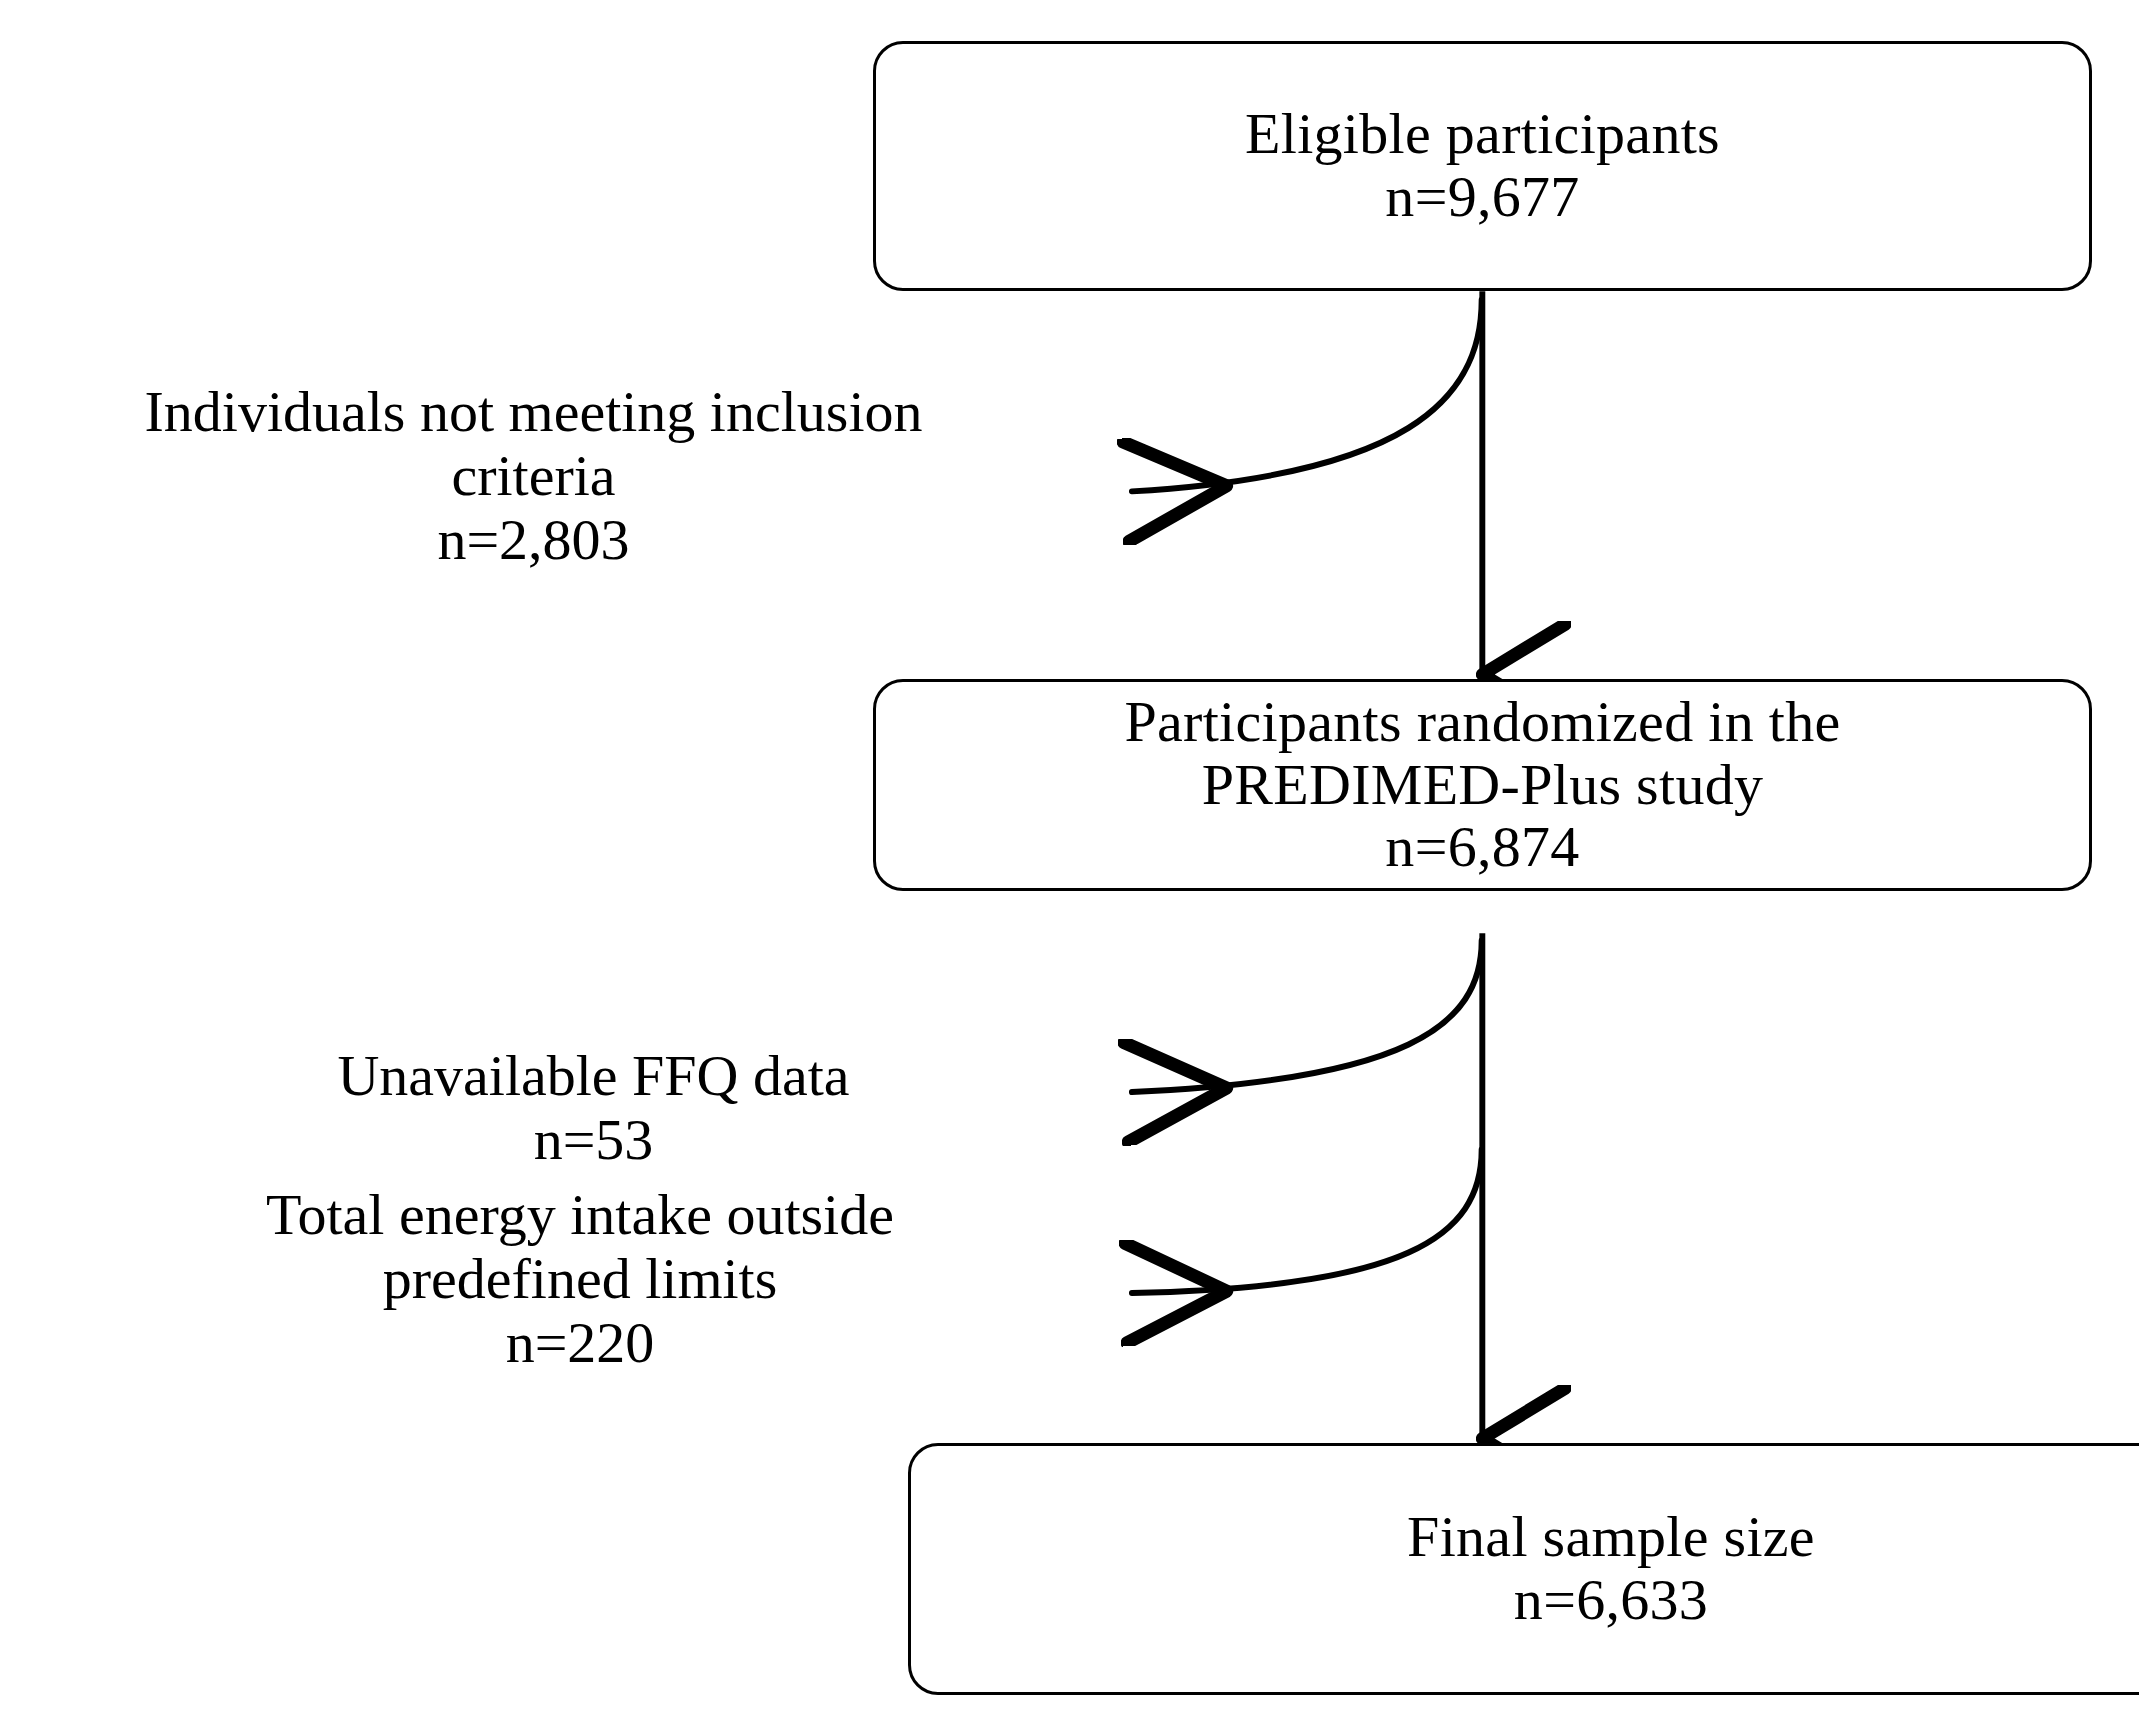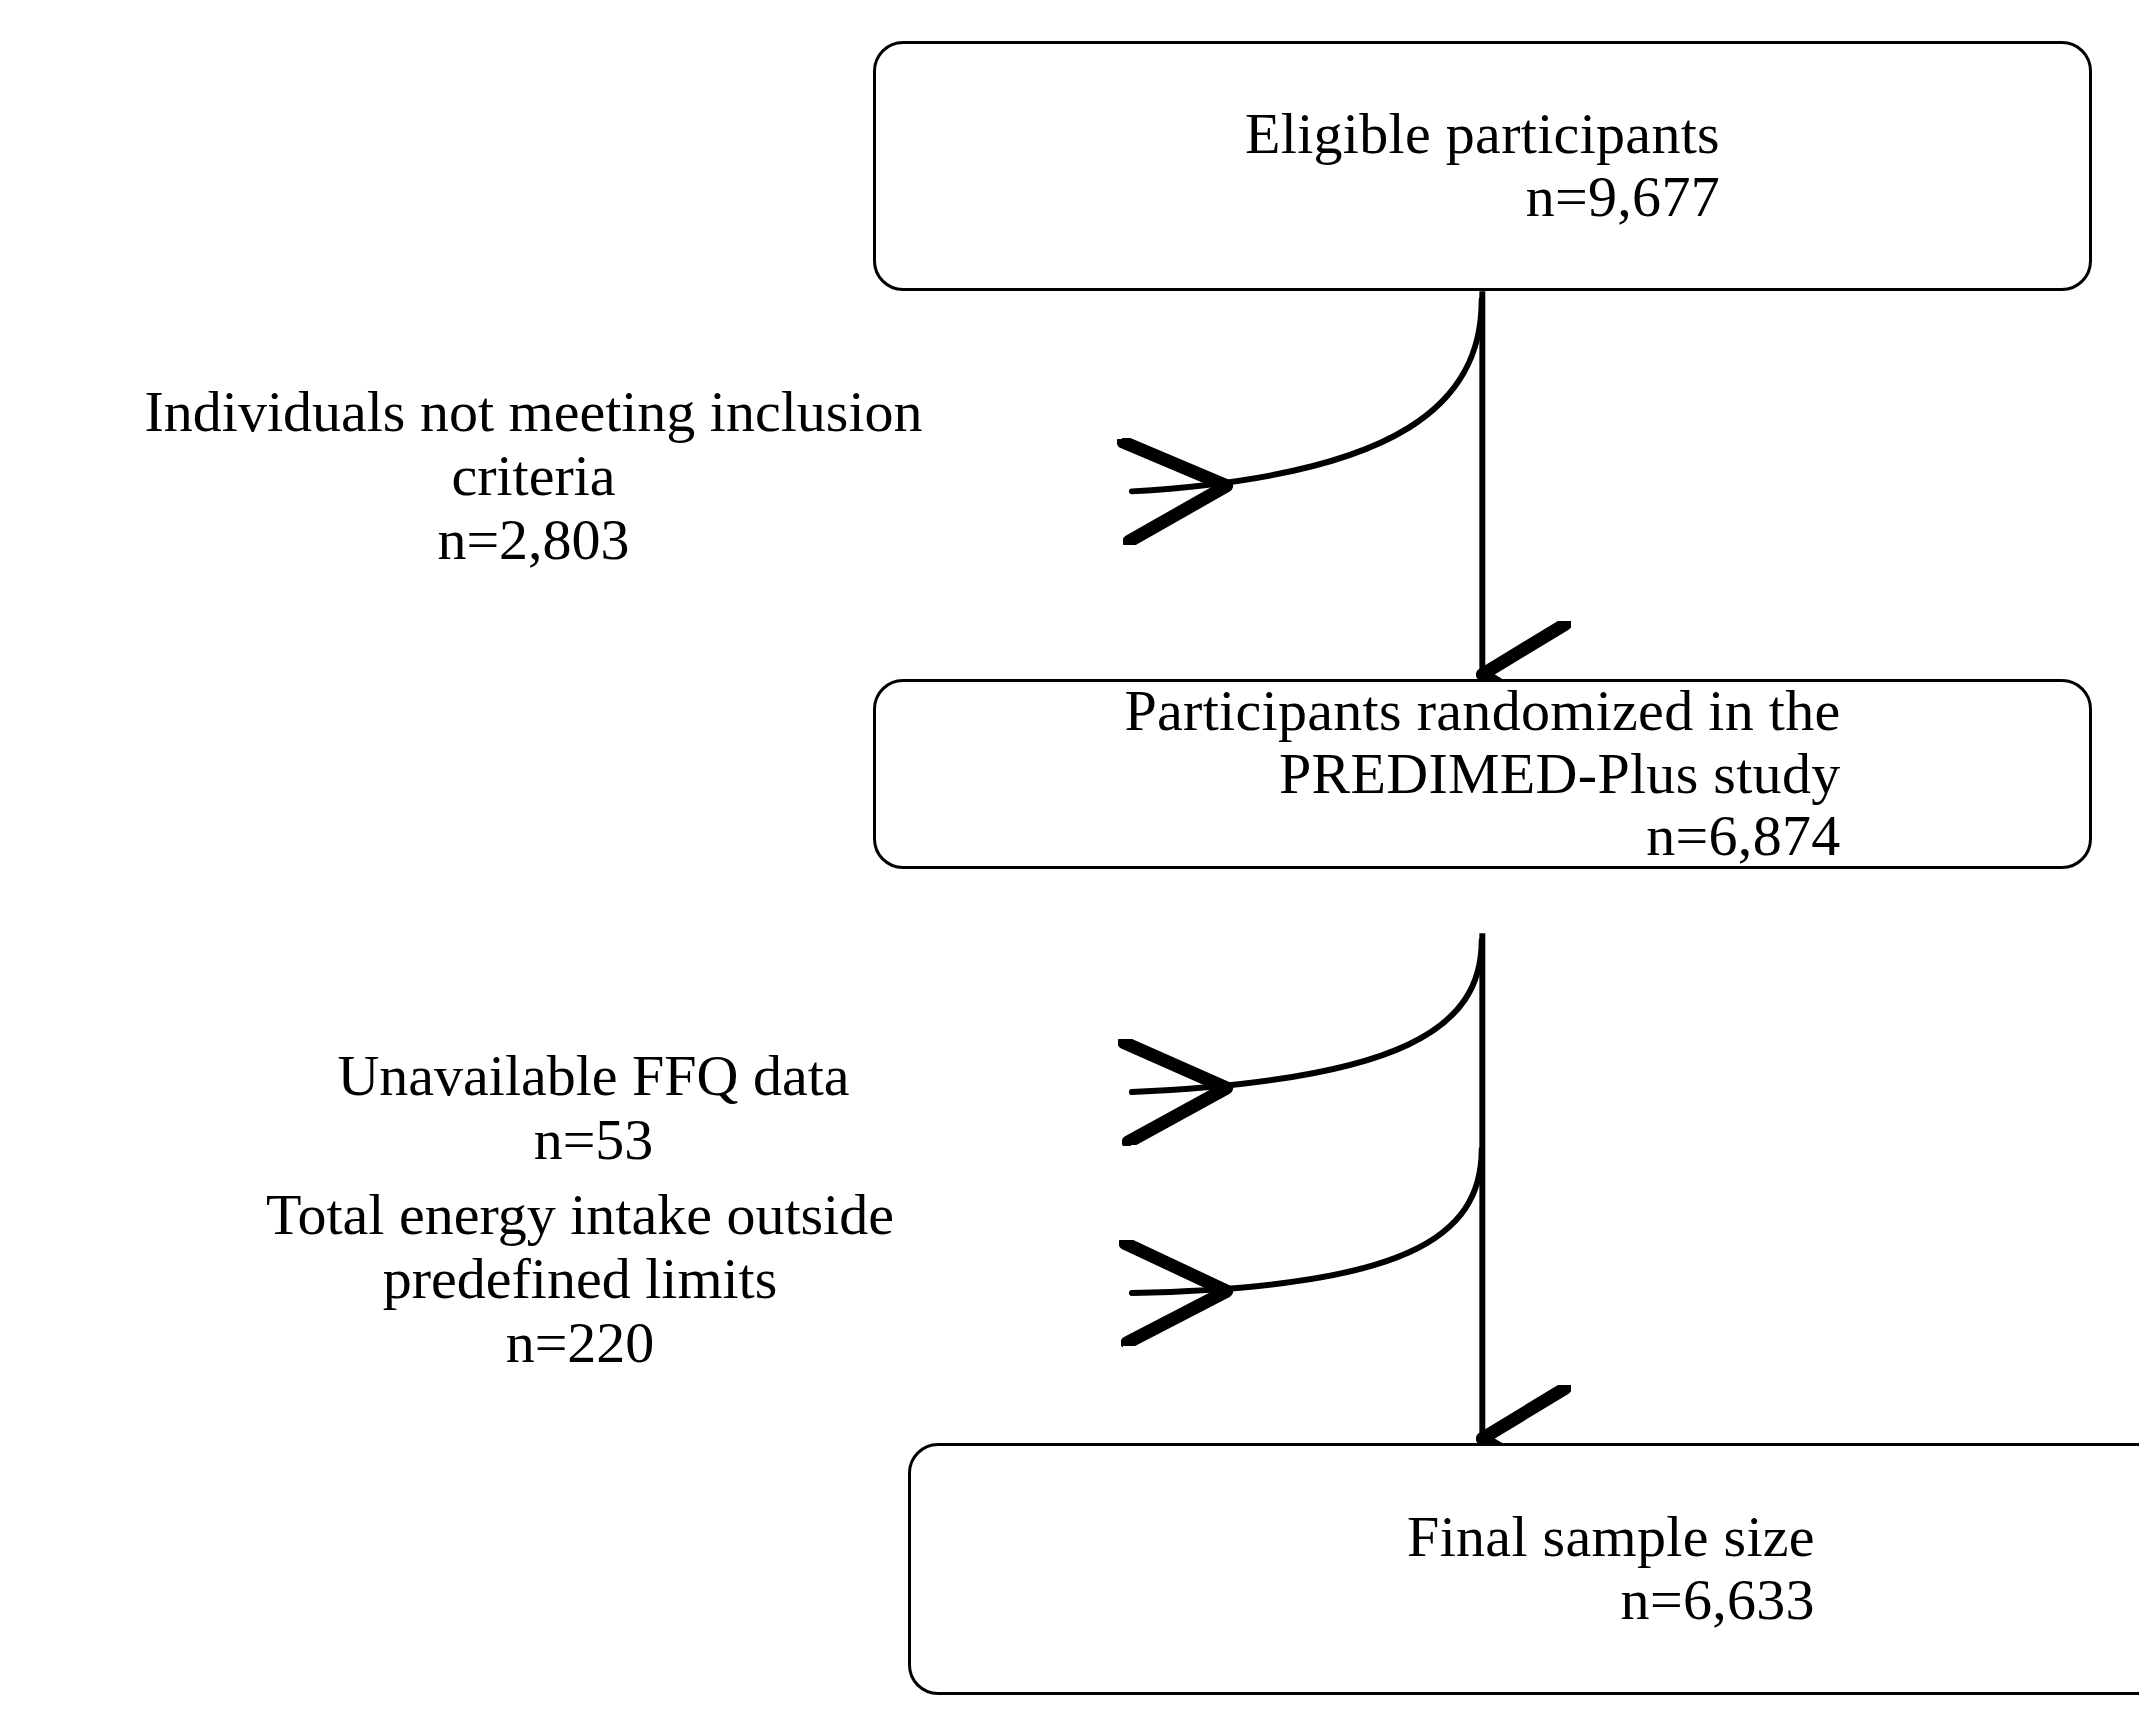--- a/index.html
+++ b/index.html
@@ -20,32 +20,32 @@
   
   .node-box {
     position: absolute;
     box-sizing: border-box;
     background: #ffffff;
     border: 3.3px solid #000000;
     border-radius: 30px;
     display: flex;
     align-items: center;
     justify-content: center;
-    text-align: right;
+    text-align: center;
   }
   .node-text {
     font-size: 58px;
     line-height: 1.08;
     letter-spacing: 0.3px;
     white-space: pre-line;
     padding: 0 26px;
   }
 
   #box-eligible   { left: 873px; top: 41px;   width: 1219px; height: 250px; }
-  #box-randomized { left: 873px; top: 679px; width: 1219px; height: 190px; }
+  #box-randomized { left: 873px; top: 679px; width: 1219px; height: 212px; }
   #box-final      { left: 908px; top: 1443px; width: 1406px; height: 252px; }
 
   
   .side-label {
     position: absolute;
     text-align: center;
     font-size: 58px;
     line-height: 1.10;
     white-space: pre-line;
   }

